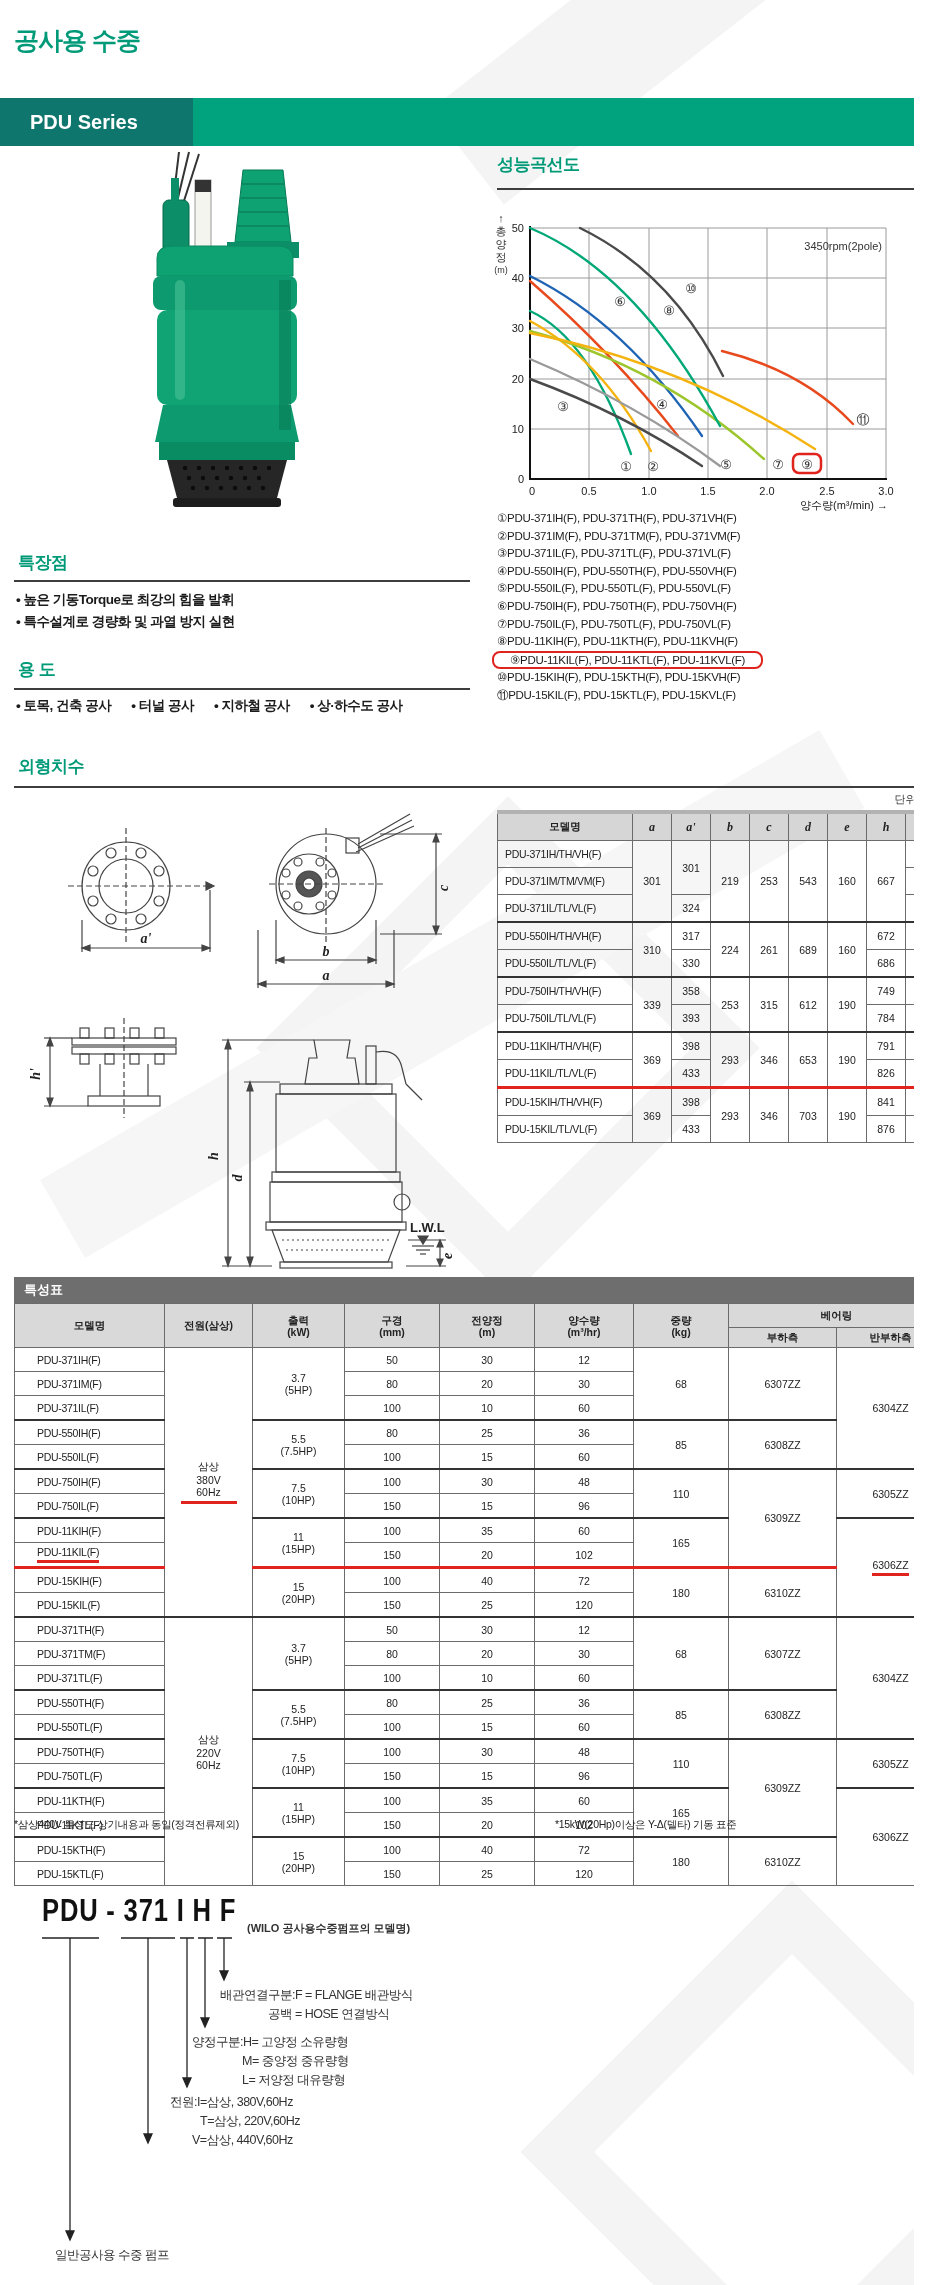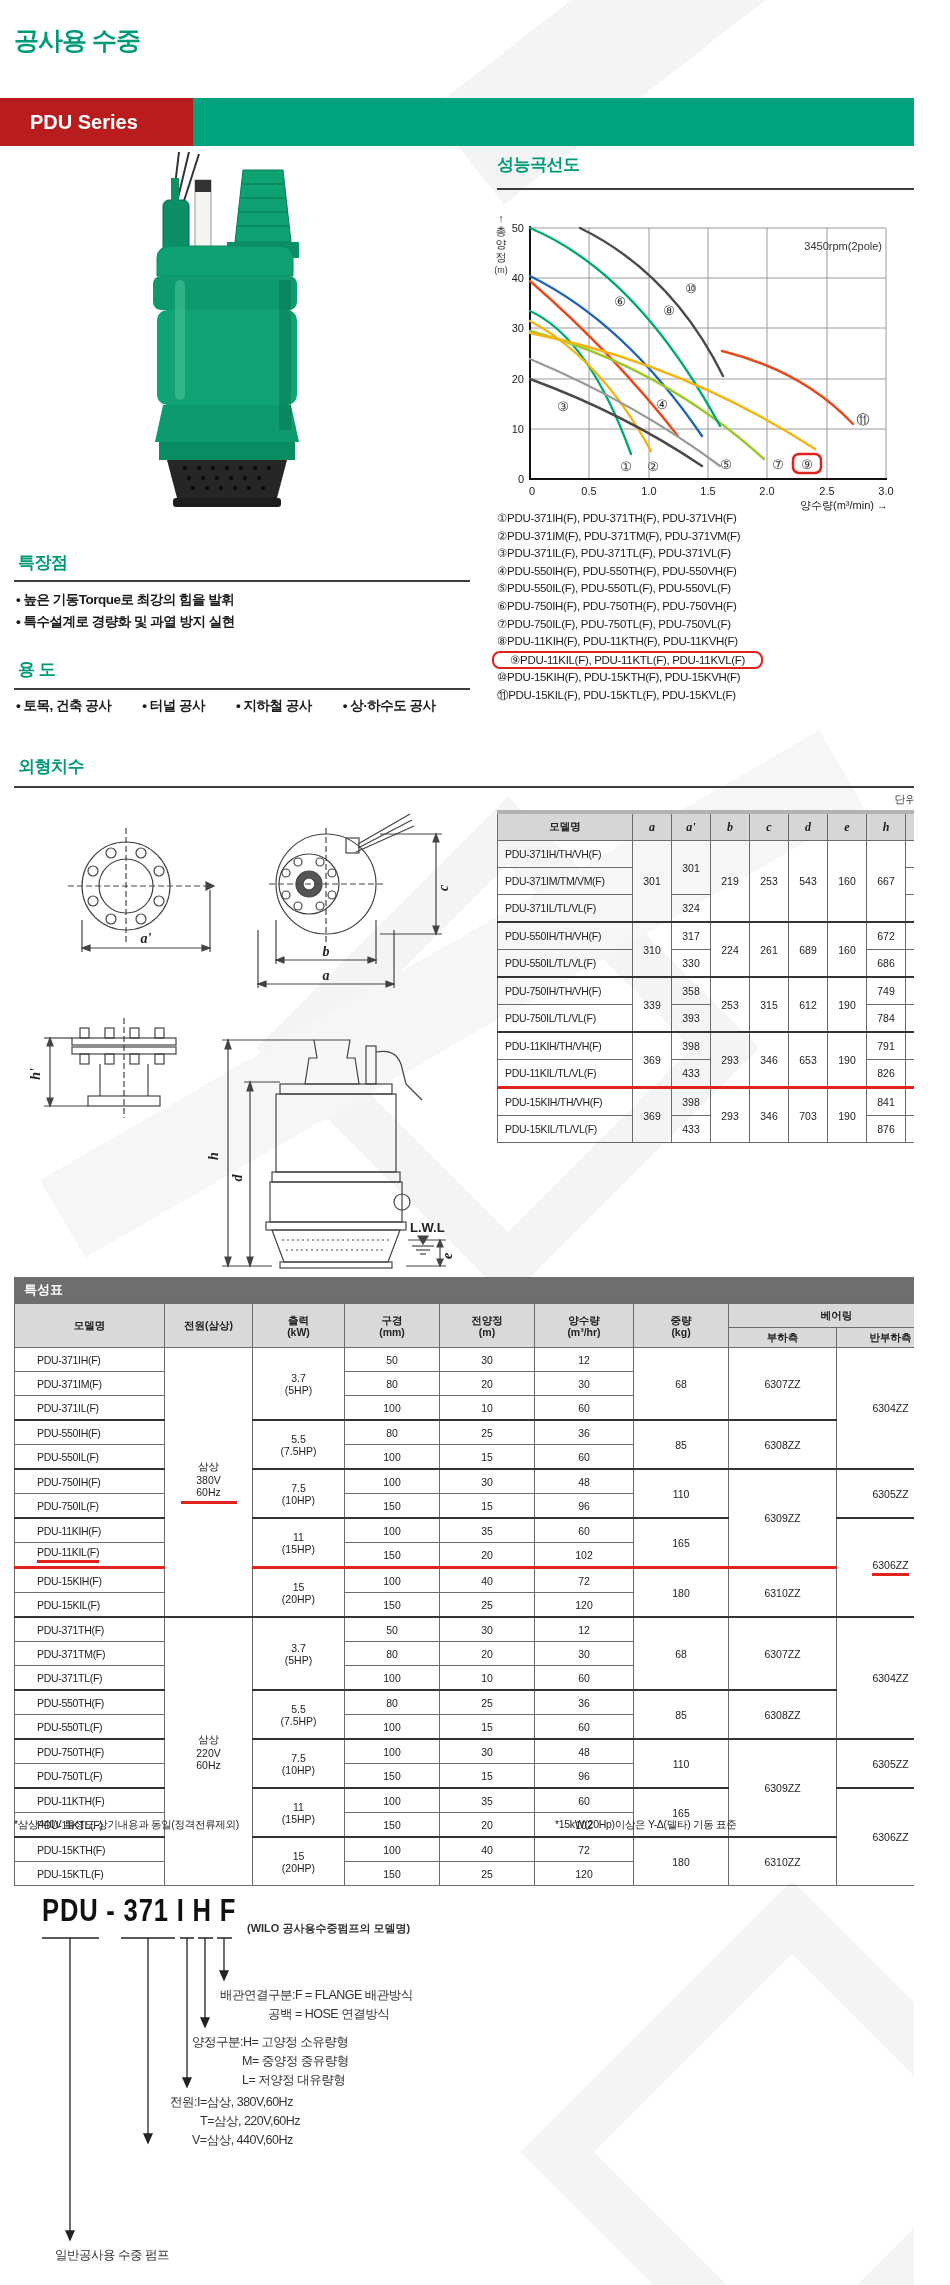--- a/index.html
+++ b/index.html
@@ -9,29 +9,29 @@
   .z{z-index:2;}
   
   .wm{position:absolute;z-index:0;border-color:#f3f3f3;}
   .wm1{left:430px;top:110px;width:760px;height:120px;background:#f4f4f4;transform:rotate(-38deg);transform-origin:left top;}
   .wm2{left:330px;top:870px;width:260px;height:260px;border:48px solid #f4f4f4;transform:rotate(45deg);}
   .wm3{left:600px;top:1960px;width:280px;height:280px;border:52px solid #f4f4f4;transform:rotate(45deg);}
   .wm4{left:40px;top:1180px;width:900px;height:90px;background:#f6f6f6;transform:rotate(-30deg);transform-origin:left top;}
 
   .page-title{left:14px;top:24px;font-size:25px;font-weight:bold;color:#009a78;letter-spacing:-1px;}
   .series-bar{left:0;top:98px;width:950px;height:48px;background:#00a37d;}
-  .series-bar-left{position:absolute;left:0;top:0;width:193px;height:48px;background:#b91c1c;
+  .series-bar-left{position:absolute;left:0;top:0;width:193px;height:48px;background:#0f766e;
       color:#fff;font-size:20px;font-weight:bold;line-height:48px;padding-left:30px;box-sizing:border-box;}
 
   .sec-head{font-size:17px;font-weight:bold;color:#009a78;letter-spacing:-0.5px;}
   .rule{height:2px;background:#3d3d3d;}
 
   
   .bullet{font-size:13.5px;font-weight:bold;color:#1b1b1b;letter-spacing:-0.5px;}
-  .apps-row{display:flex;gap:31px;align-items:center;}
+  .apps-row{display:flex;gap:20px;align-items:center;}
 
   
   .ylabel{left:492px;top:212px;width:18px;text-align:center;font-size:11px;color:#333;line-height:13px;}
   .ylabel span{display:block;}
   .ylabel .sm{font-size:9px;}
 
   
   .mlist{left:497px;top:510px;font-size:11.5px;color:#1c1c1c;line-height:17.6px;letter-spacing:-0.3px;}
   .mlist .row{white-space:nowrap;}
   .mlist .hl{display:inline-block;border:2px solid #e0231c;border-radius:8px;padding:0 16px;margin-left:-5px;line-height:14px;}

